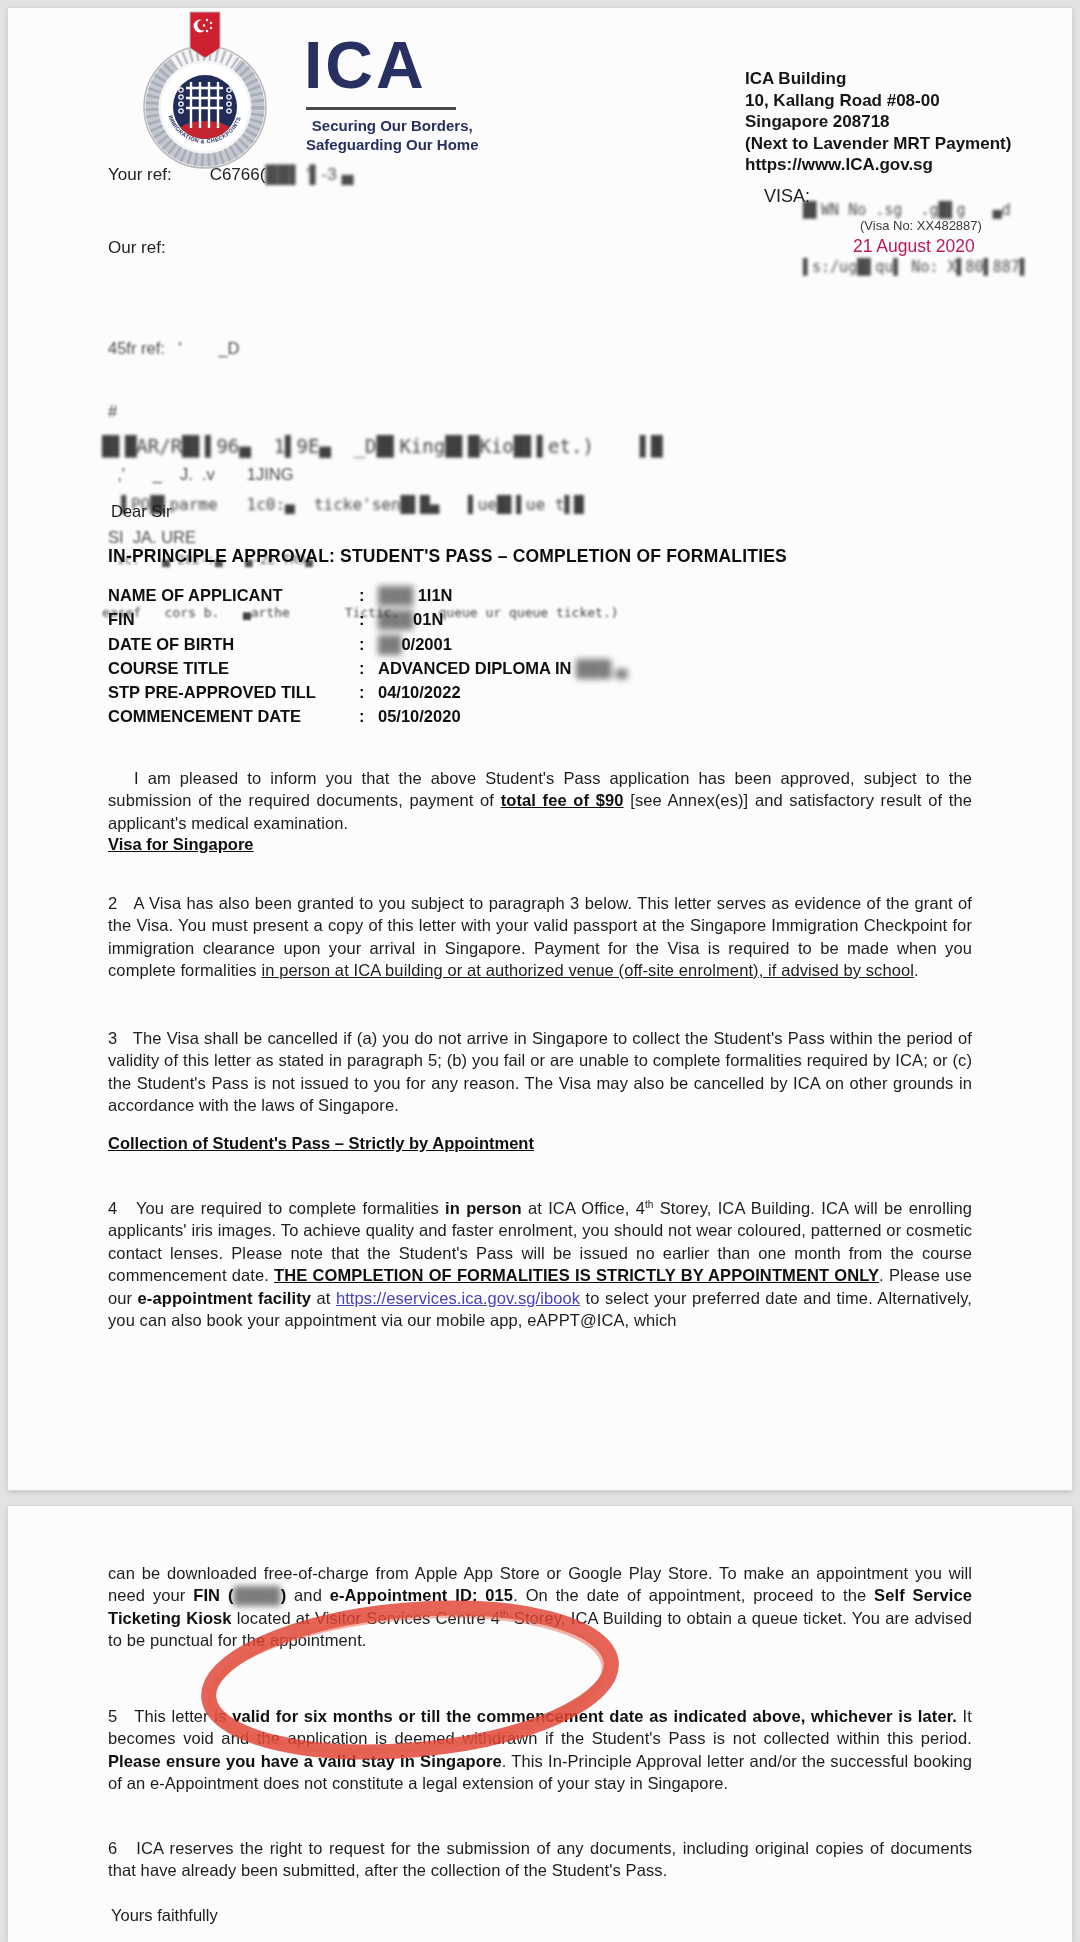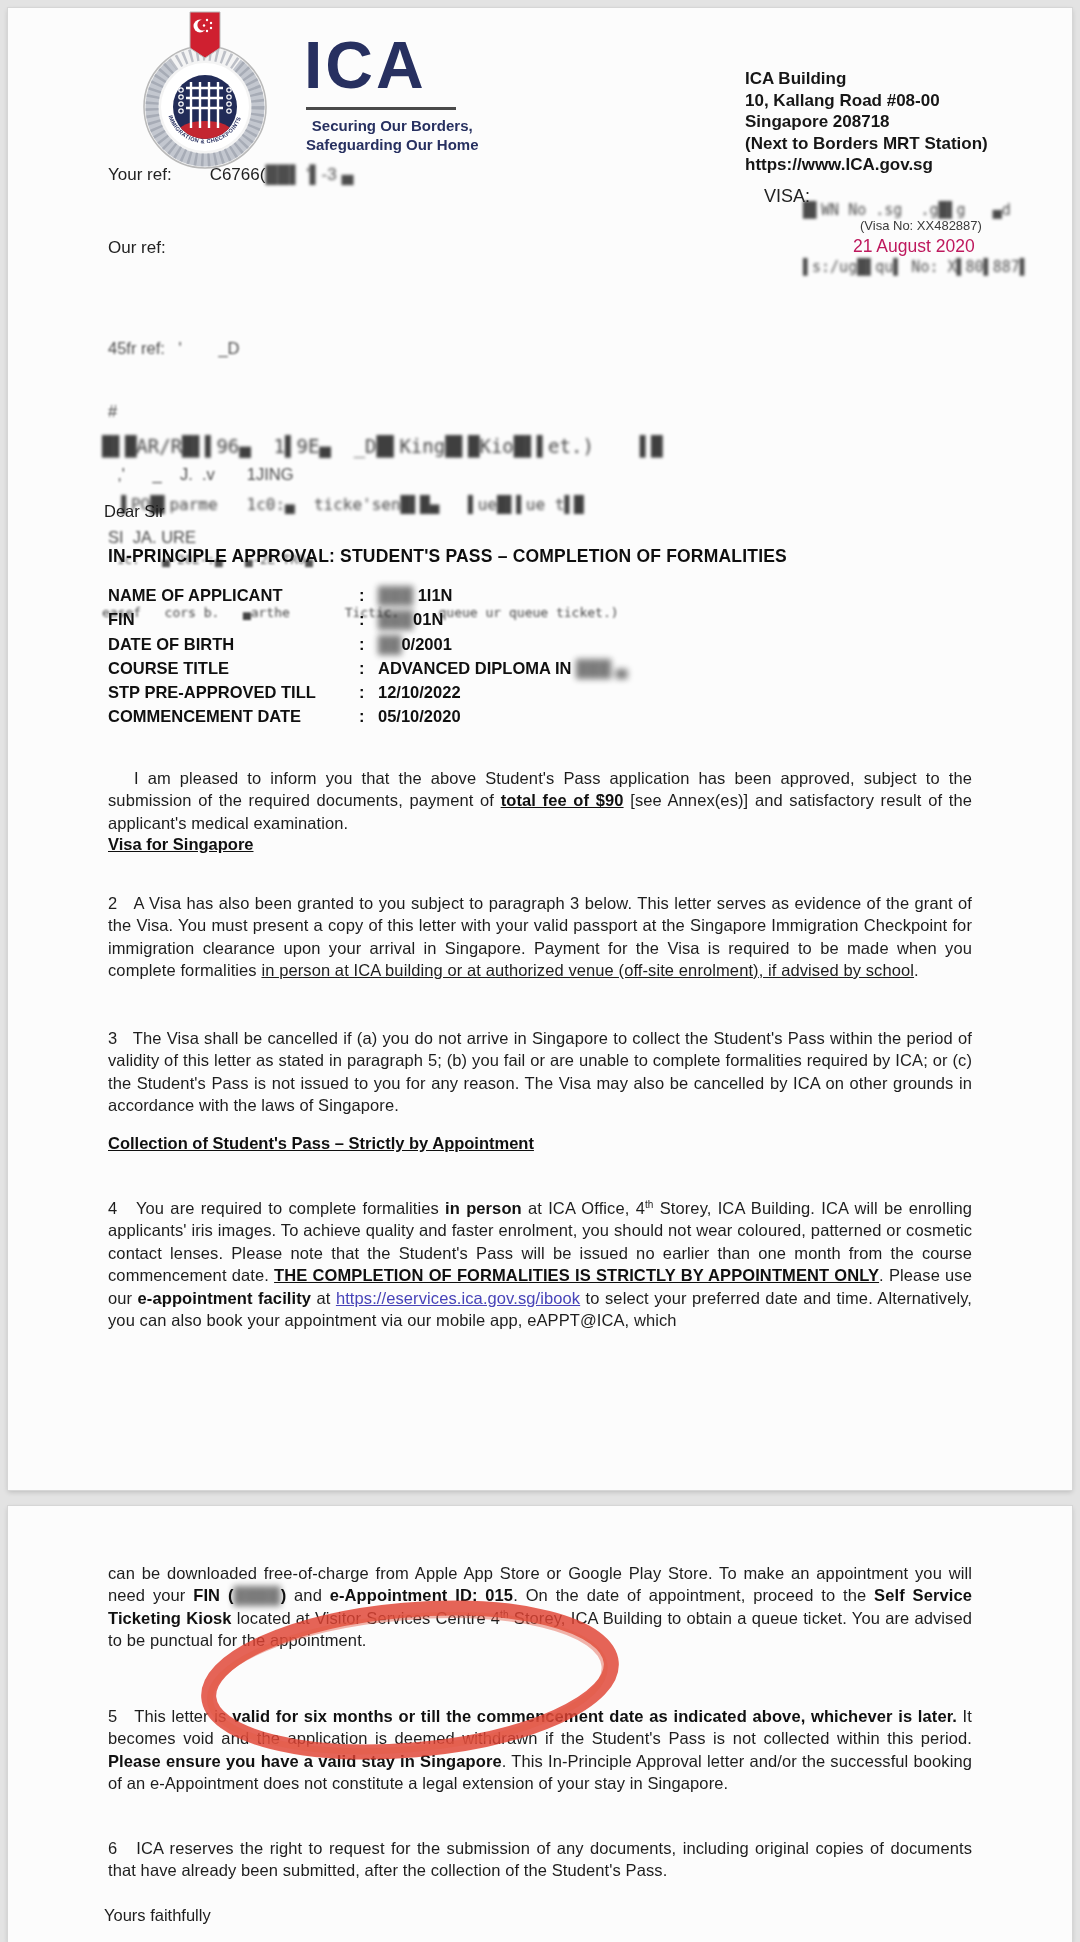--- a/index.html
+++ b/index.html
@@ -55,21 +55,21 @@
 
   .title{position:absolute;left:100px;top:538px;font-size:17.5px;font-weight:bold;
          color:#0e0e0e;letter-spacing:.2px;}
 
   .details{position:absolute;left:100px;top:578px;width:864px;}
   .drow{display:flex;height:24.3px;font-size:16.5px;font-weight:bold;color:#101010;}
   .dlabel{width:251px;}
   .dcolon{width:19px;}
   .dval{white-space:pre;}
 
-  .closing{position:absolute;left:96px;font-size:16.5px;color:#1d1d1d;}
+  .closing{position:absolute;left:103px;font-size:16.5px;color:#1d1d1d;}
 
   .annot{position:absolute;pointer-events:none;}
 </style>
 </head>
 <body>
 
 <div class="page" id="page1">
 
   <div class="abs" style="left:122px;top:2px;width:150px;height:168px;">
     <svg width="150" height="168" viewBox="0 0 150 168" style="filter:blur(.4px);">
@@ -142,21 +142,21 @@
   <div class="wm-rule"></div>
   <div class="tagline">
     <div>Securing Our Borders,</div>
     <div>Safeguarding Our Home</div>
   </div>
 
   <div class="office">
     <div>ICA Building</div>
     <div>10, Kallang Road #08-00</div>
     <div>Singapore 208718</div>
-    <div>(Next to Borders MRT Station)</div>
+    <div>(Next to Lavender MRT Payment)</div>
     <div>https://www.ICA.gov.sg</div>
   </div>
 
   <div class="visa-blur blur-med">
     <div>█▌WN No .sg  .g█▌g   ▄d</div>
     <div>▌s:/ug█▌qu▌ No: X▌80▌887▌</div>
   </div>
   <div class="visa-row">VISA:</div>
   <div class="visa-no">(Visa No: XX482887)</div>
   <div class="date">21 August 2020</div>
@@ -203,21 +203,21 @@
         <span class="dval"><span class="blur">██</span><span>0/2001</span></span>
     </div>
     <div class="drow">
       <span class="dlabel">COURSE TITLE</span>
         <span class="dcolon">:</span>
         <span class="dval"><span>ADVANCED DIPLOMA IN </span><span class="blur">███ ▄</span></span>
     </div>
     <div class="drow">
       <span class="dlabel">STP PRE-APPROVED TILL</span>
         <span class="dcolon">:</span>
-        <span class="dval">12/10/2022</span>
+        <span class="dval">04/10/2022</span>
     </div>
     <div class="drow">
       <span class="dlabel">COMMENCEMENT DATE</span>
         <span class="dcolon">:</span>
         <span class="dval">05/10/2020</span>
     </div>
   </div>
 
   <p class="p ind" style="top:742px;"><span>I am pleased to inform you that the above Student's Pass application has been approved, subject to the submission of the required documents, payment of </span><span class="b u">total fee of $90</span><span> [see Annex(es)] and satisfactory result of the applicant's medical examination.</span></p>
 

